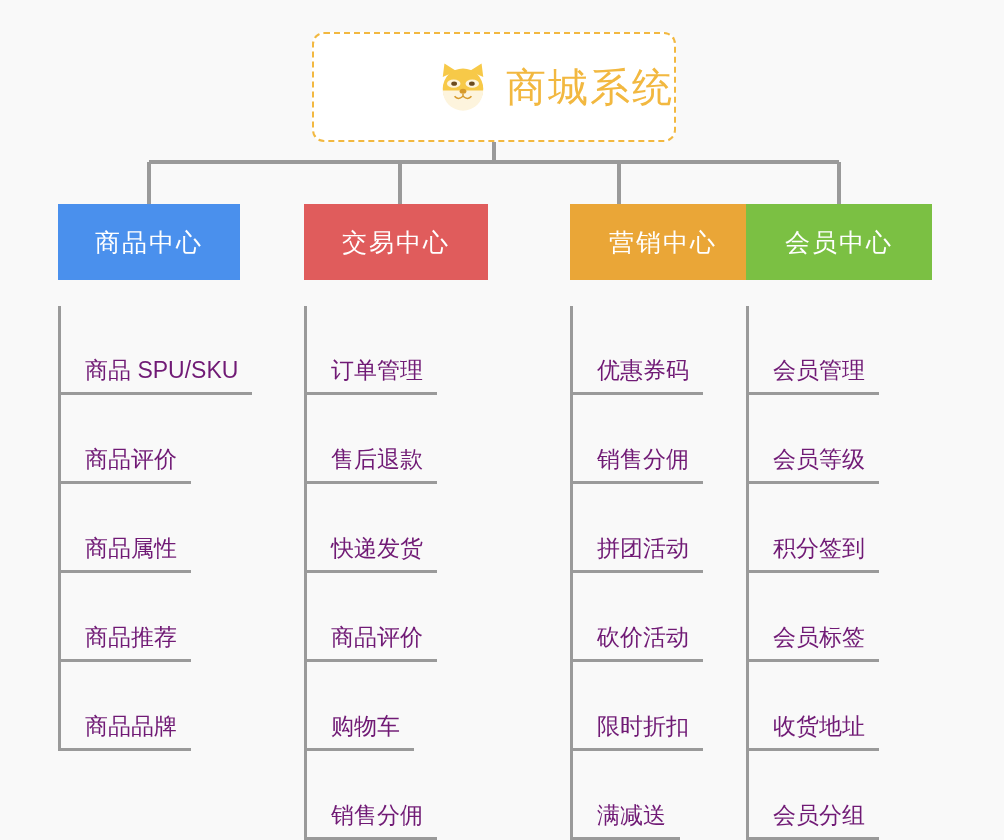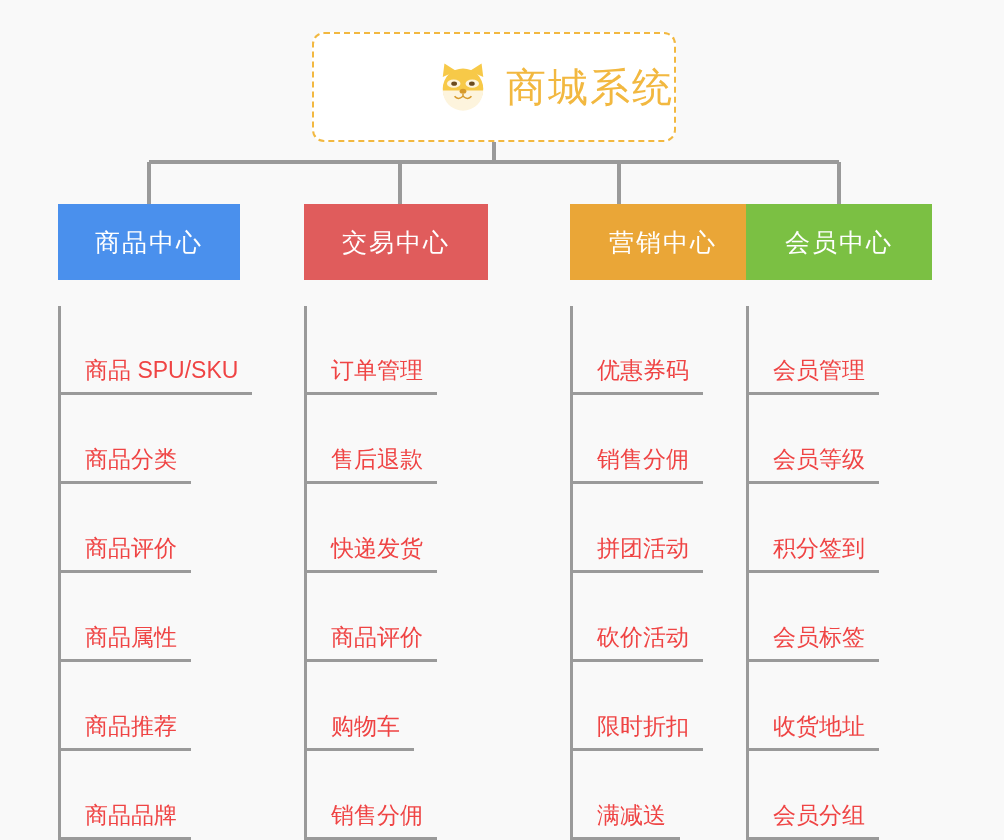--- a/index.html
+++ b/index.html
@@ -91,21 +91,21 @@
     position: relative;
     height: 89px;
     display: flex;
     align-items: flex-end;
     padding-left: 28px;
   }
   .leaf-label {
     display: inline-block;
     font-size: 23px;
     line-height: 1.25;
-    color: #ef4444;
+    color: #701a75;
     white-space: nowrap;
     padding: 0 14px 7px 6px;
     border-bottom: 3px solid #9a9a9a;
     margin-left: -22px;
   }
   
   .leaf-item::after {
     content: "";
     position: absolute;
     left: -12px;
@@ -157,23 +157,20 @@
   </svg>
 
   <div id="branches-host">
       <div class="branch" style="left: 58px; width: 182px;">
         <div class="branch-header" style="background: rgb(74, 144, 237); width: 182px;">商品中心</div>
         <div class="leaf-list">
           <div class="leaf-item">
             <span class="leaf-label">商品 SPU/SKU</span>
           </div>
           <div class="leaf-item">
-            <span class="leaf-label">商品分类</span>
-          </div>
-          <div class="leaf-item">
             <span class="leaf-label">商品评价</span>
           </div>
           <div class="leaf-item">
             <span class="leaf-label">商品属性</span>
           </div>
           <div class="leaf-item">
             <span class="leaf-label">商品推荐</span>
           </div>
           <div class="leaf-item">
             <span class="leaf-label">商品品牌</span>

